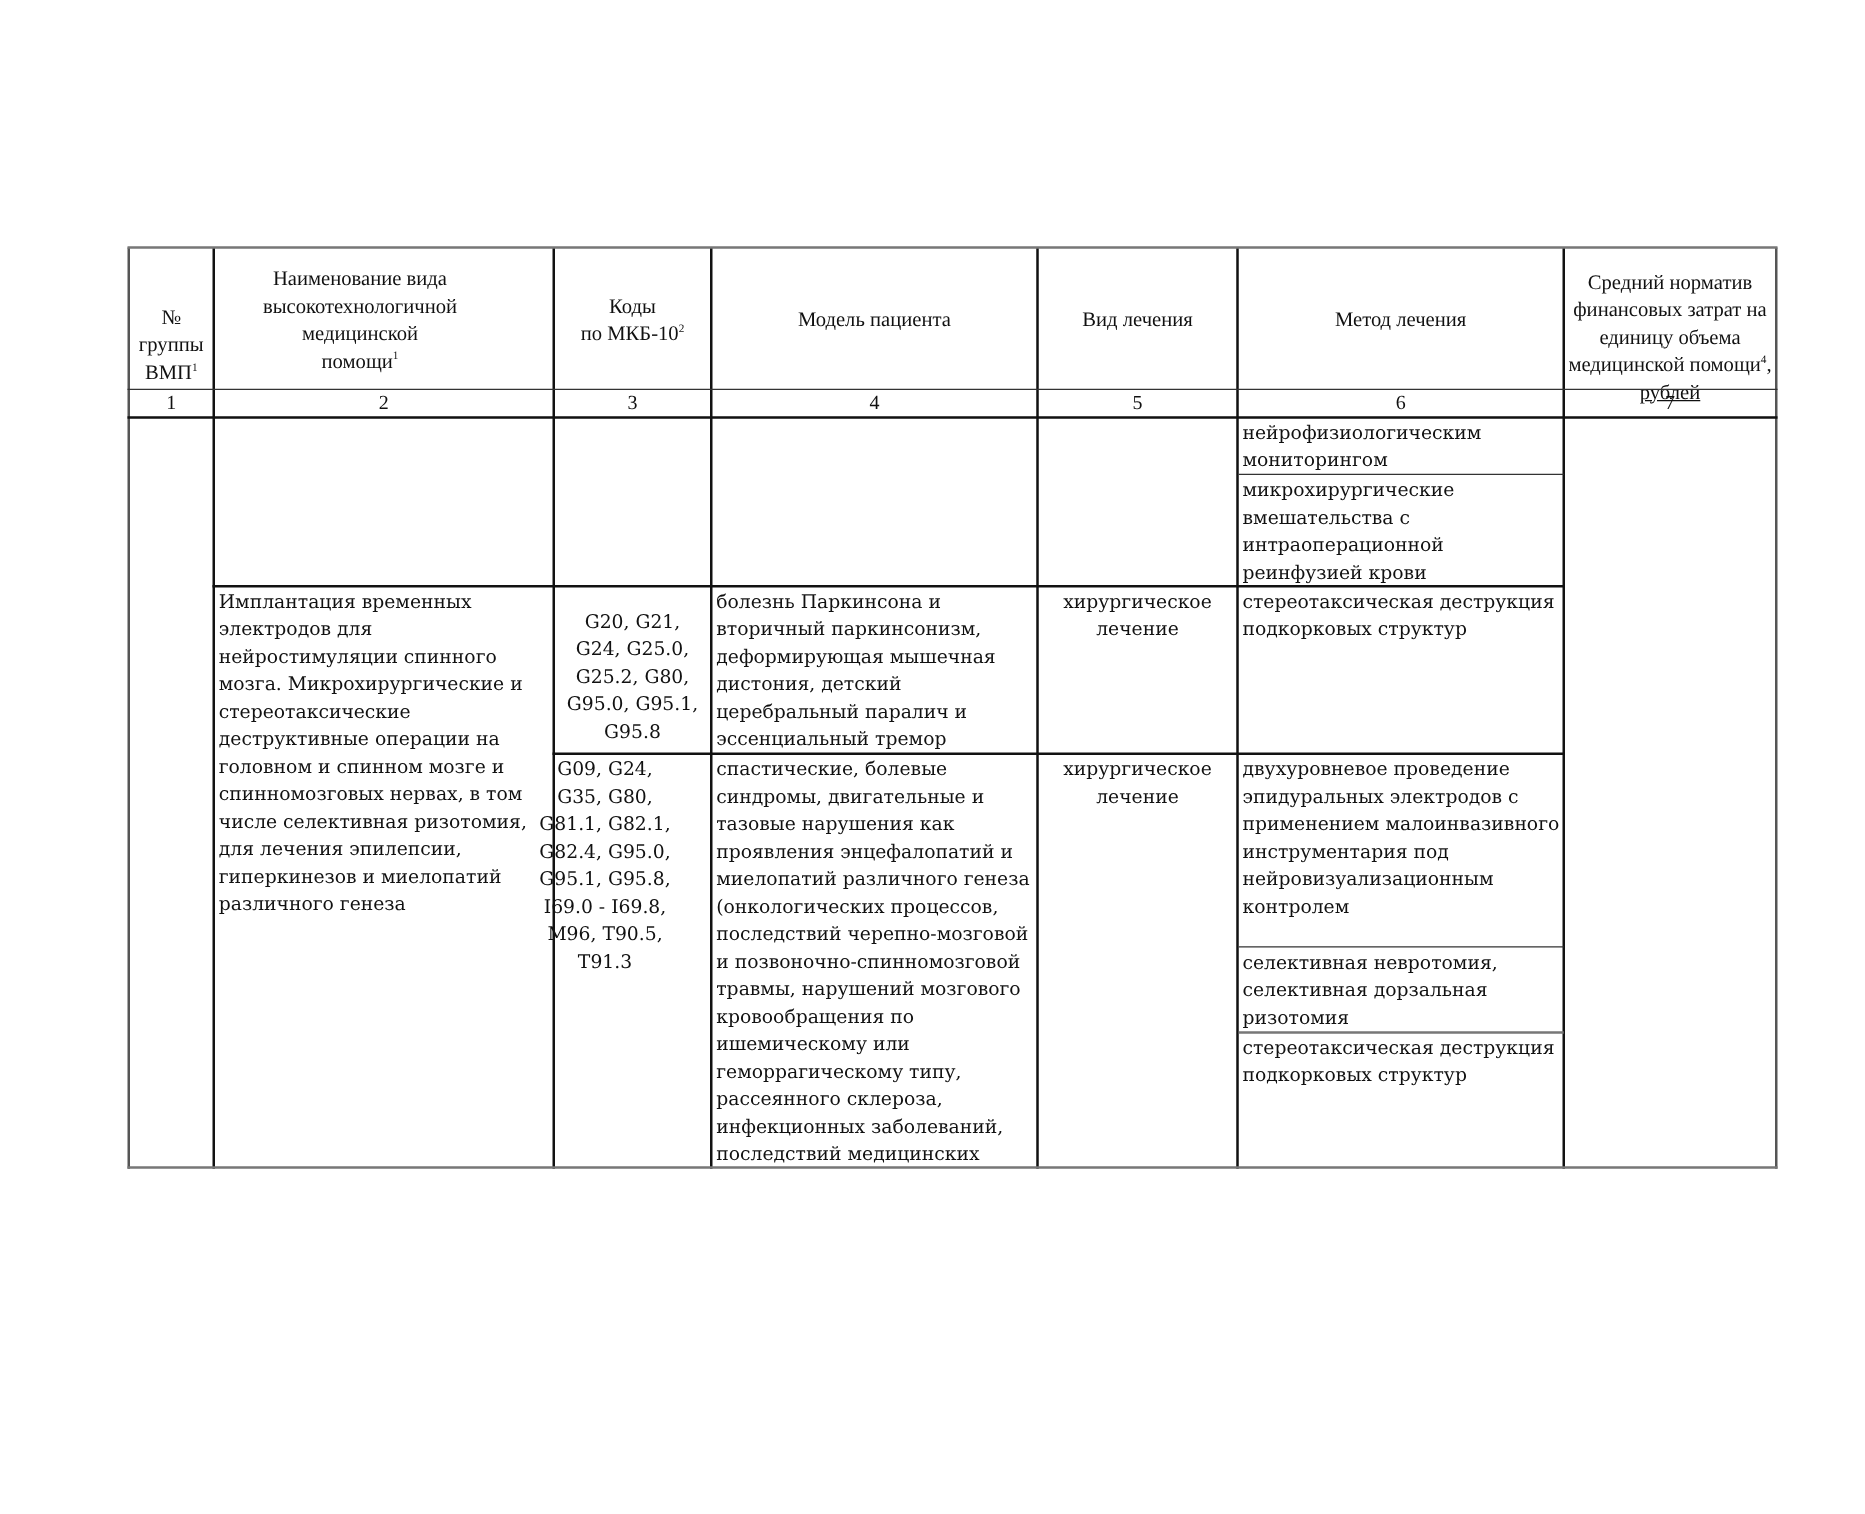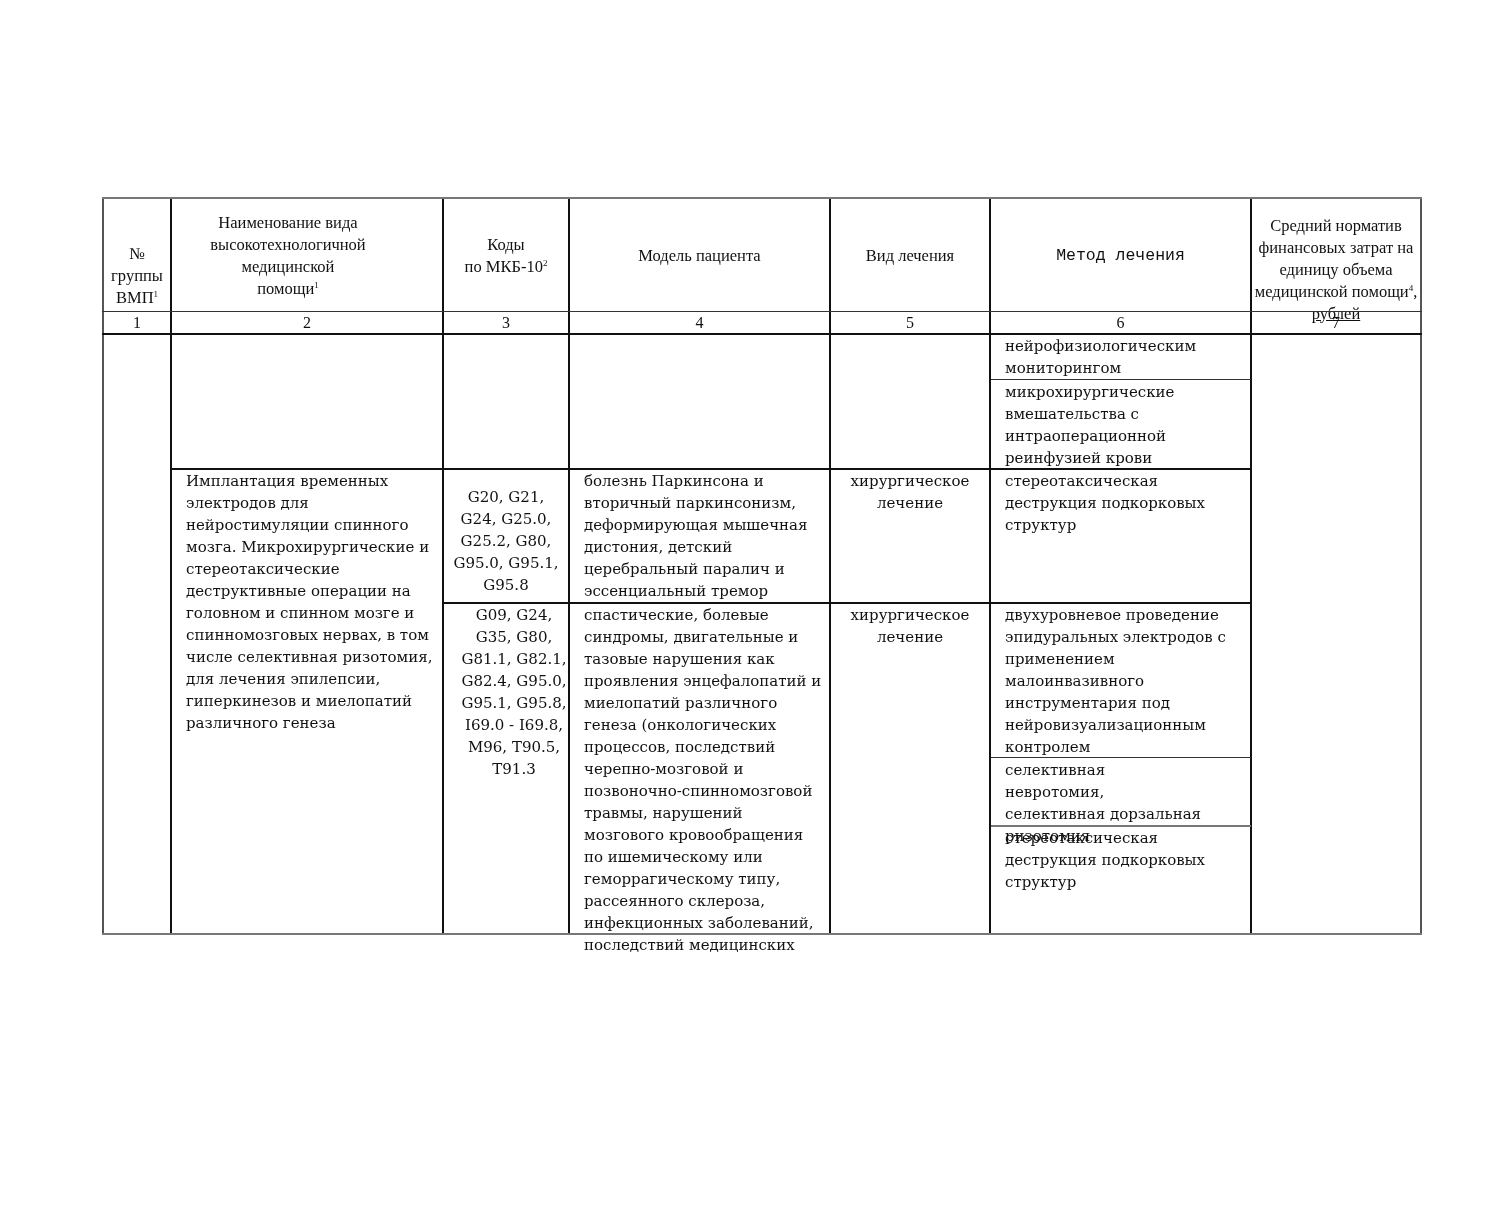--- a/index.html
+++ b/index.html
@@ -8,21 +8,21 @@
   .page { position: absolute; left: 0; top: 0; width: 1492px; height: 1211px; background: #fff; }
   .cell { position: absolute; box-sizing: border-box; }
   .vline { position: absolute; background: #111; width: 2px; }
   .hline { position: absolute; background: #111; height: 2px; }
   .hline.thin { height: 1px; background: #333; }
   .hline.gray { height: 2px; background: #777; }
   .txt { font-size: 15px; line-height: 22px; }
   .hdr { font-family: "Liberation Serif", "DejaVu Serif", serif; font-size: 16.5px; line-height: 22px; text-align: center; display: flex; align-items: center; justify-content: center; }
   .num { font-family: "Liberation Serif", "DejaVu Serif", serif; font-size: 16px; line-height: 22px; text-align: center; }
   .center { text-align: center; }
-  .left { text-align: left; padding-left: 14px; padding-right: 2px; }
+  .left { text-align: left; padding-left: 3px; padding-right: 2px; }
   sup { font-size: 9px; line-height: 0; vertical-align: super; }
   .u { text-decoration: underline; }
 </style>
 </head>
 <body>
 
 <div class="page">
 
   <div class="cell hdr" style="left:104px; top:200px; width:66px; height:111px; padding:0 2px;margin-top:20px;">
     <div><span>№ группы ВМП</span><sup>1</sup></div>
@@ -35,21 +35,21 @@
         <div>Коды</div>
         <div><span>по МКБ-10</span><sup>2</sup></div>
       </div>
   </div>
   <div class="cell hdr" style="left:570px; top:200px; width:259px; height:111px;">
     <span>Модель пациента</span>
   </div>
   <div class="cell hdr" style="left:831px; top:200px; width:158px; height:111px;">
     <span>Вид лечения</span>
   </div>
-  <div class="cell hdr" style="left:991px; top:200px; width:259px; height:111px;font-family:Liberation Mono, monospace;">
+  <div class="cell hdr" style="left:991px; top:200px; width:259px; height:111px;">
     <span>Метод лечения</span>
   </div>
   <div class="cell hdr" style="left:1252px; top:214px; width:168px; height:111px; padding:0 2px;">
     <div><span>Средний норматив финансовых затрат на единицу объема медицинской помощи</span><sup>4</sup><span class="u">, рублей</span></div>
   </div>
 
   <div class="cell num" style="left:104px; top:312px; width:66px; height:22px;">1</div>
   <div class="cell num" style="left:172px; top:312px; width:270px; height:22px;">2</div>
   <div class="cell num" style="left:444px; top:312px; width:124px; height:22px;">3</div>
   <div class="cell num" style="left:570px; top:312px; width:259px; height:22px;">4</div>
@@ -60,21 +60,21 @@
   <div class="cell txt left" style="left:991px; top:335px; width:259px; height:45px;">нейрофизиологическим мониторингом</div>
   <div class="cell txt left" style="left:991px; top:381px; width:259px; height:108px;">микрохирургические вмешательства с интраоперационной реинфузией крови</div>
 
   <div class="cell txt left" style="left:172px; top:470px; width:270px; height:300px;">Имплантация временных электродов для нейростимуляции спинного мозга. Микрохирургические и стереотаксические деструктивные операции на головном и спинном мозге и спинномозговых нервах, в том числе селективная ризотомия, для лечения эпилепсии, гиперкинезов и миелопатий различного генеза</div>
 
   <div class="cell txt center" style="left:446px; top:470px; width:120px; height:132px; padding:16px 4px;">G20, G21, G24, G25.0, G25.2, G80, G95.0, G95.1, G95.8</div>
   <div class="cell txt left" style="left:570px; top:470px; width:259px; height:132px;">болезнь Паркинсона и вторичный паркинсонизм, деформирующая мышечная дистония, детский церебральный паралич и эссенциальный тремор</div>
   <div class="cell txt center" style="left:841px; top:470px; width:138px; height:132px;">хирургическое лечение</div>
   <div class="cell txt left" style="left:991px; top:470px; width:259px; height:132px;">стереотаксическая деструкция подкорковых структур</div>
 
-  <div class="cell txt center" style="left:454px; top:604px; width:120px; height:330px; padding:0 2px;">G09, G24, G35, G80, G81.1, G82.1, G82.4, G95.0, G95.1, G95.8, I69.0 - I69.8, M96, T90.5, T91.3</div>
+  <div class="cell txt center" style="left:424px; top:604px; width:120px; height:330px; padding:0 2px;">G09, G24, G35, G80, G81.1, G82.1, G82.4, G95.0, G95.1, G95.8, I69.0 - I69.8, M96, T90.5, T91.3</div>
   <div class="cell txt left" style="left:570px; top:604px; width:259px; height:330px;">спастические, болевые синдромы, двигательные и тазовые нарушения как проявления энцефалопатий и миелопатий различного генеза (онкологических процессов, последствий черепно-мозговой и позвоночно-спинномозговой травмы, нарушений мозгового кровообращения по ишемическому или геморрагическому типу, рассеянного склероза, инфекционных заболеваний, последствий медицинских</div>
   <div class="cell txt center" style="left:841px; top:604px; width:138px; height:330px;">хирургическое лечение</div>
   <div class="cell txt left" style="left:991px; top:604px; width:259px; height:178px;">двухуровневое проведение эпидуральных электродов с применением малоинвазивного инструментария под нейровизуализационным контролем</div>
   <div class="cell txt left" style="left:991px; top:759px; width:217px; height:67px;">селективная невротомия, селективная дорзальная ризотомия</div>
   <div class="cell txt left" style="left:991px; top:827px; width:259px; height:106px;">стереотаксическая деструкция подкорковых структур</div>
 
   <div class="vline" style="left:102px; top:198px; height:737px; background:#555;"></div>
   <div class="vline" style="left:170px; top:198px; height:737px;"></div>
   <div class="vline" style="left:442px; top:198px; height:737px;"></div>
   <div class="vline" style="left:568px; top:198px; height:737px;"></div>

